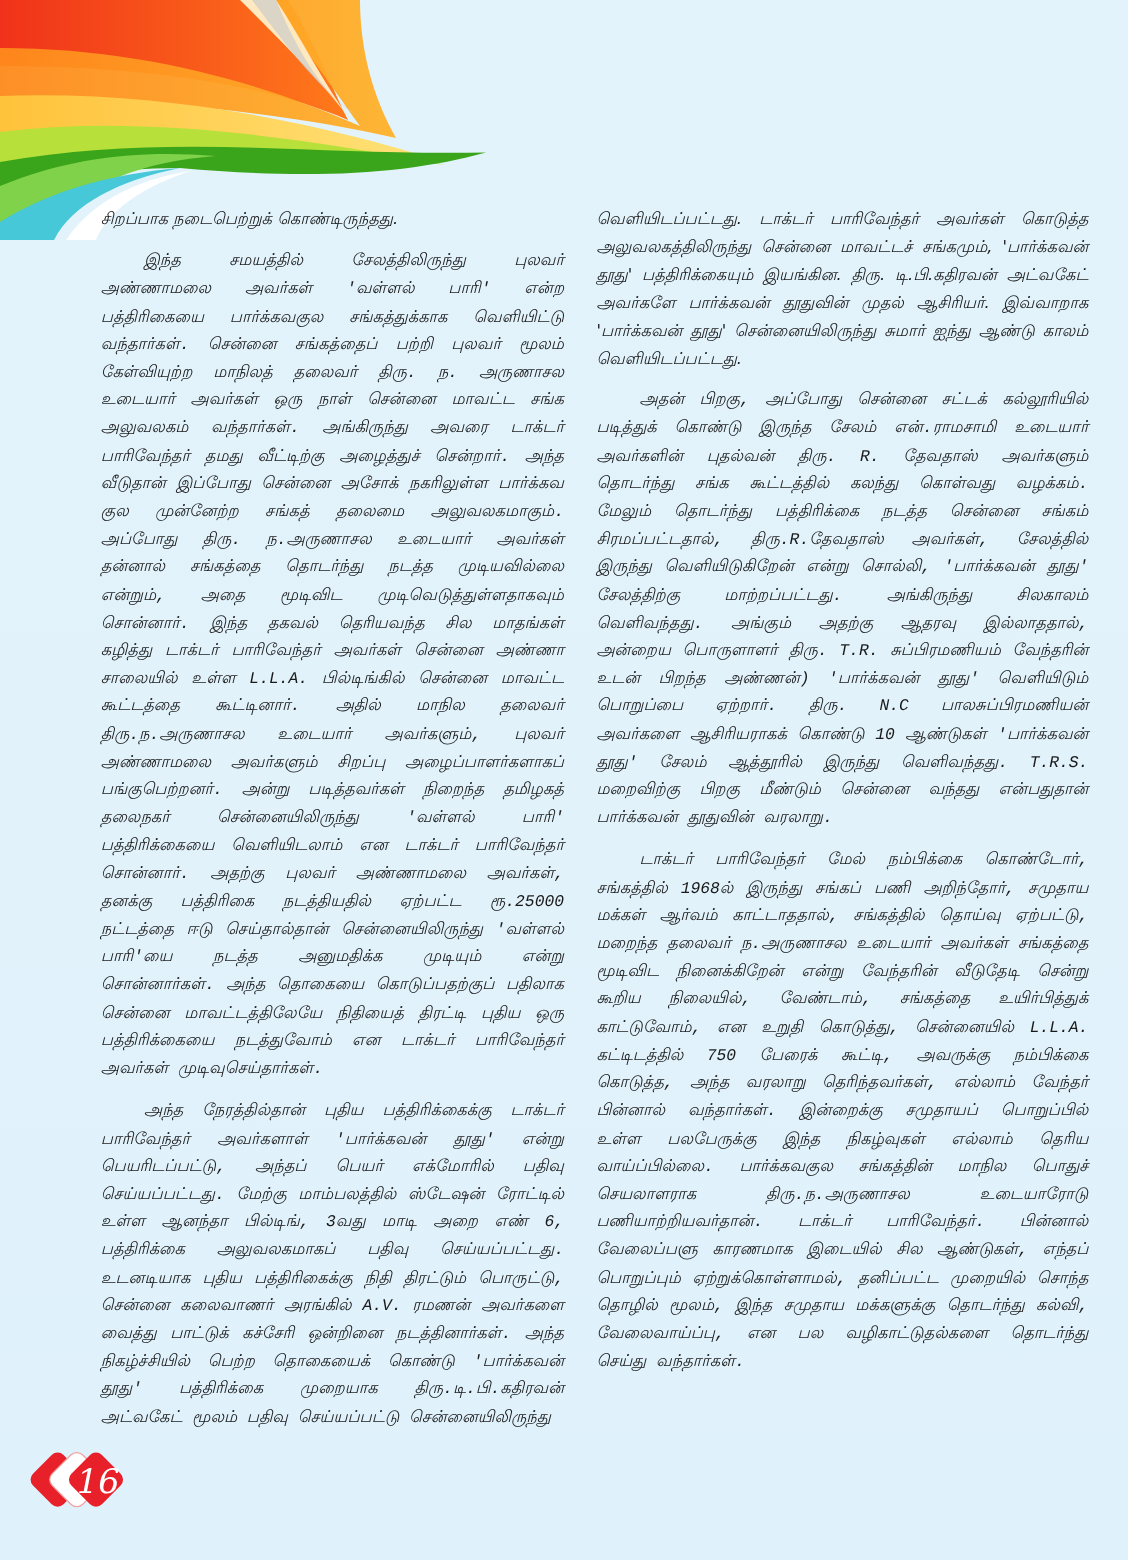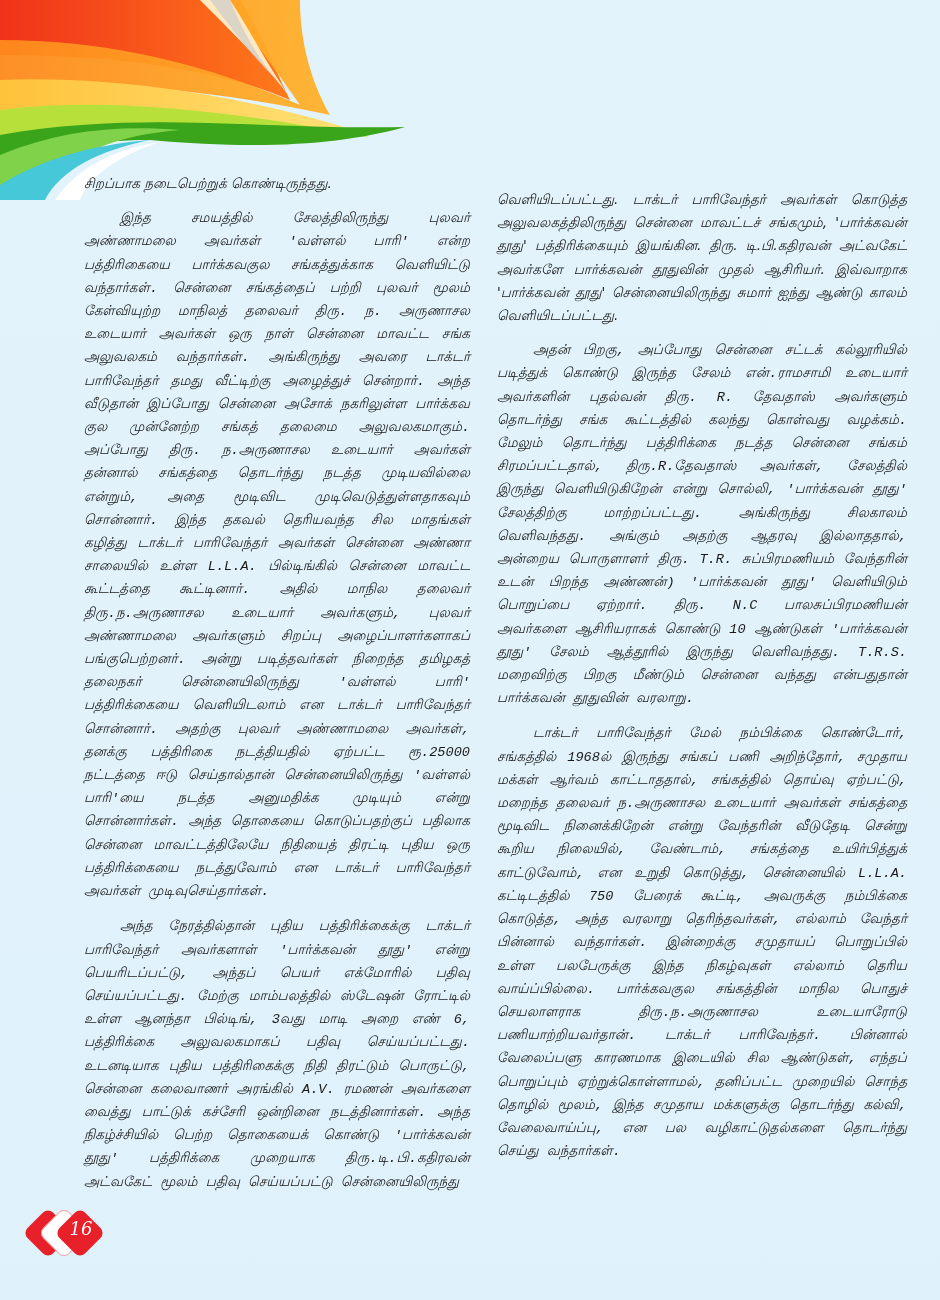--- a/index.html
+++ b/index.html
@@ -11,28 +11,28 @@
   }
   .page { position:absolute; inset:0; }
   .swoosh { position:absolute; left:0; top:0; width:470px; height:200px; }
   .col {
     position:absolute; top:172px;
     font-size:13.6px; line-height:23.2px;
     text-align:justify;
     font-style: italic;
   }
   .col-left { left:84px; width:386px; }
-  .col-right { left:497px; width:410px; top:188px; }
+  .col-right { left:497px; width:410px; top:172px; }
   .col p { margin:0 0 12px 0; }
   .col p.indent { text-indent:36px;font-family:Liberation Mono, monospace; }
   .col p.noindent { text-indent:0; }
   .page-badge { position:absolute; left:24px; top:1205px; width:90px; height:60px; }
   .page-num {
     position:absolute; left:64px; top:1218px; width:34px; text-align:center;
-    color:#ffffff; font-family:"DejaVu Serif", serif; font-size:18px; font-style:italic;
+    color:#ffffff; font-family:"DejaVu Serif", serif; font-size:28px; font-style:italic;
   }
 </style>
 </head>
 <body>
 
 <div class="page">
 
   <svg class="swoosh" viewBox="0 0 470 200" preserveAspectRatio="none">
     <defs>
       <linearGradient id="gRed" x1="0" y1="0" x2="1" y2="0">

